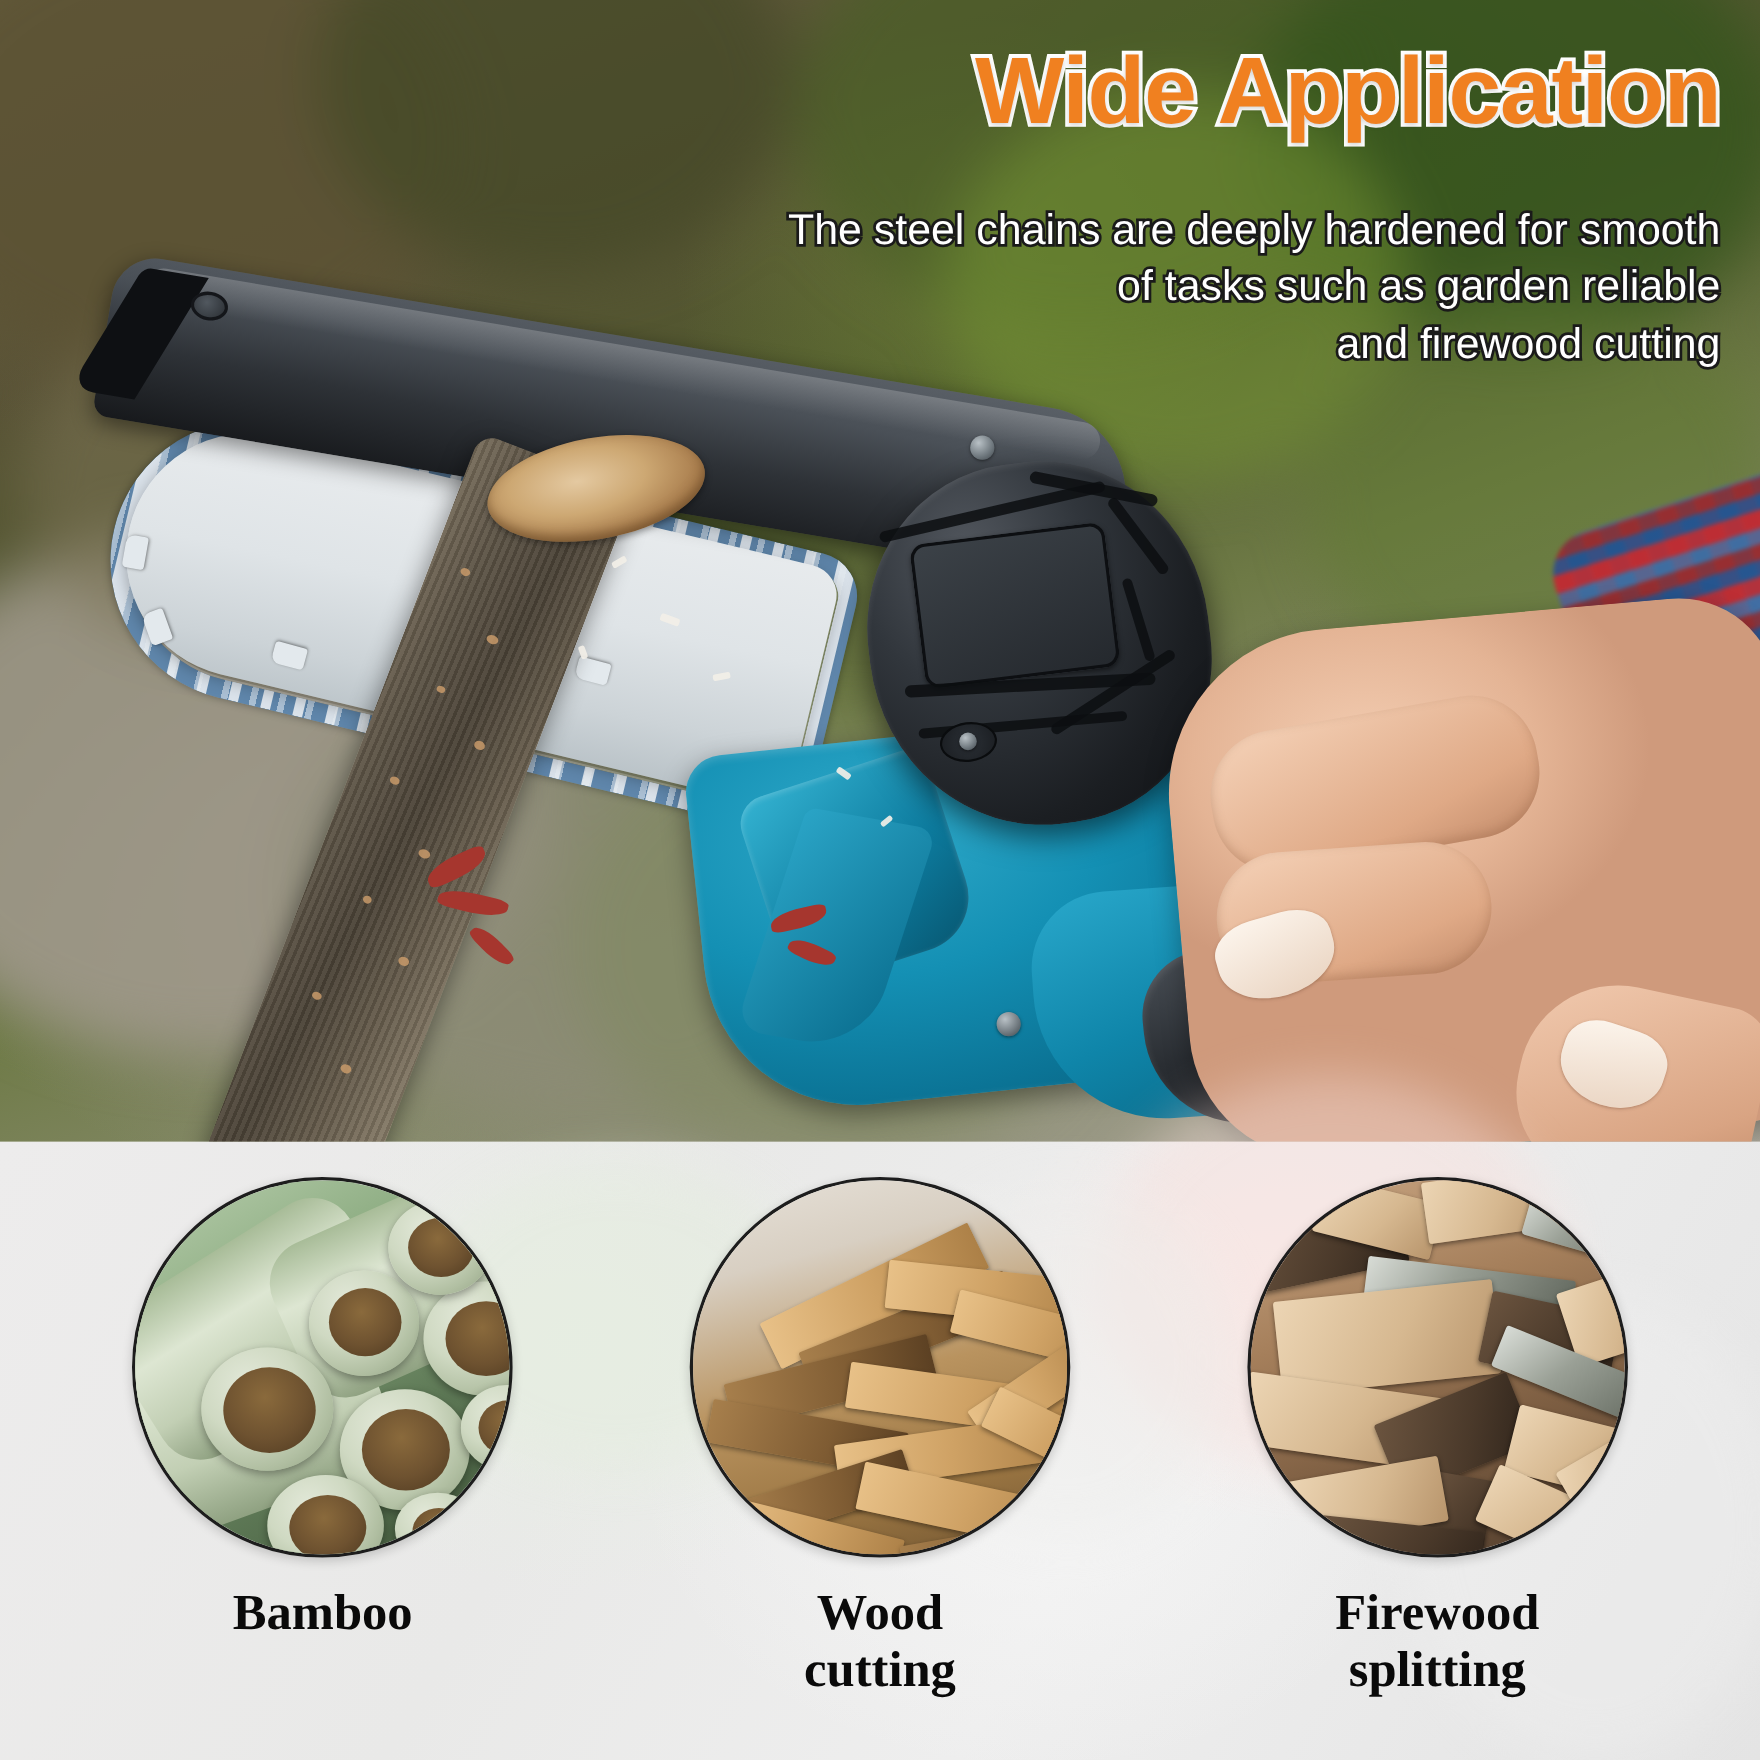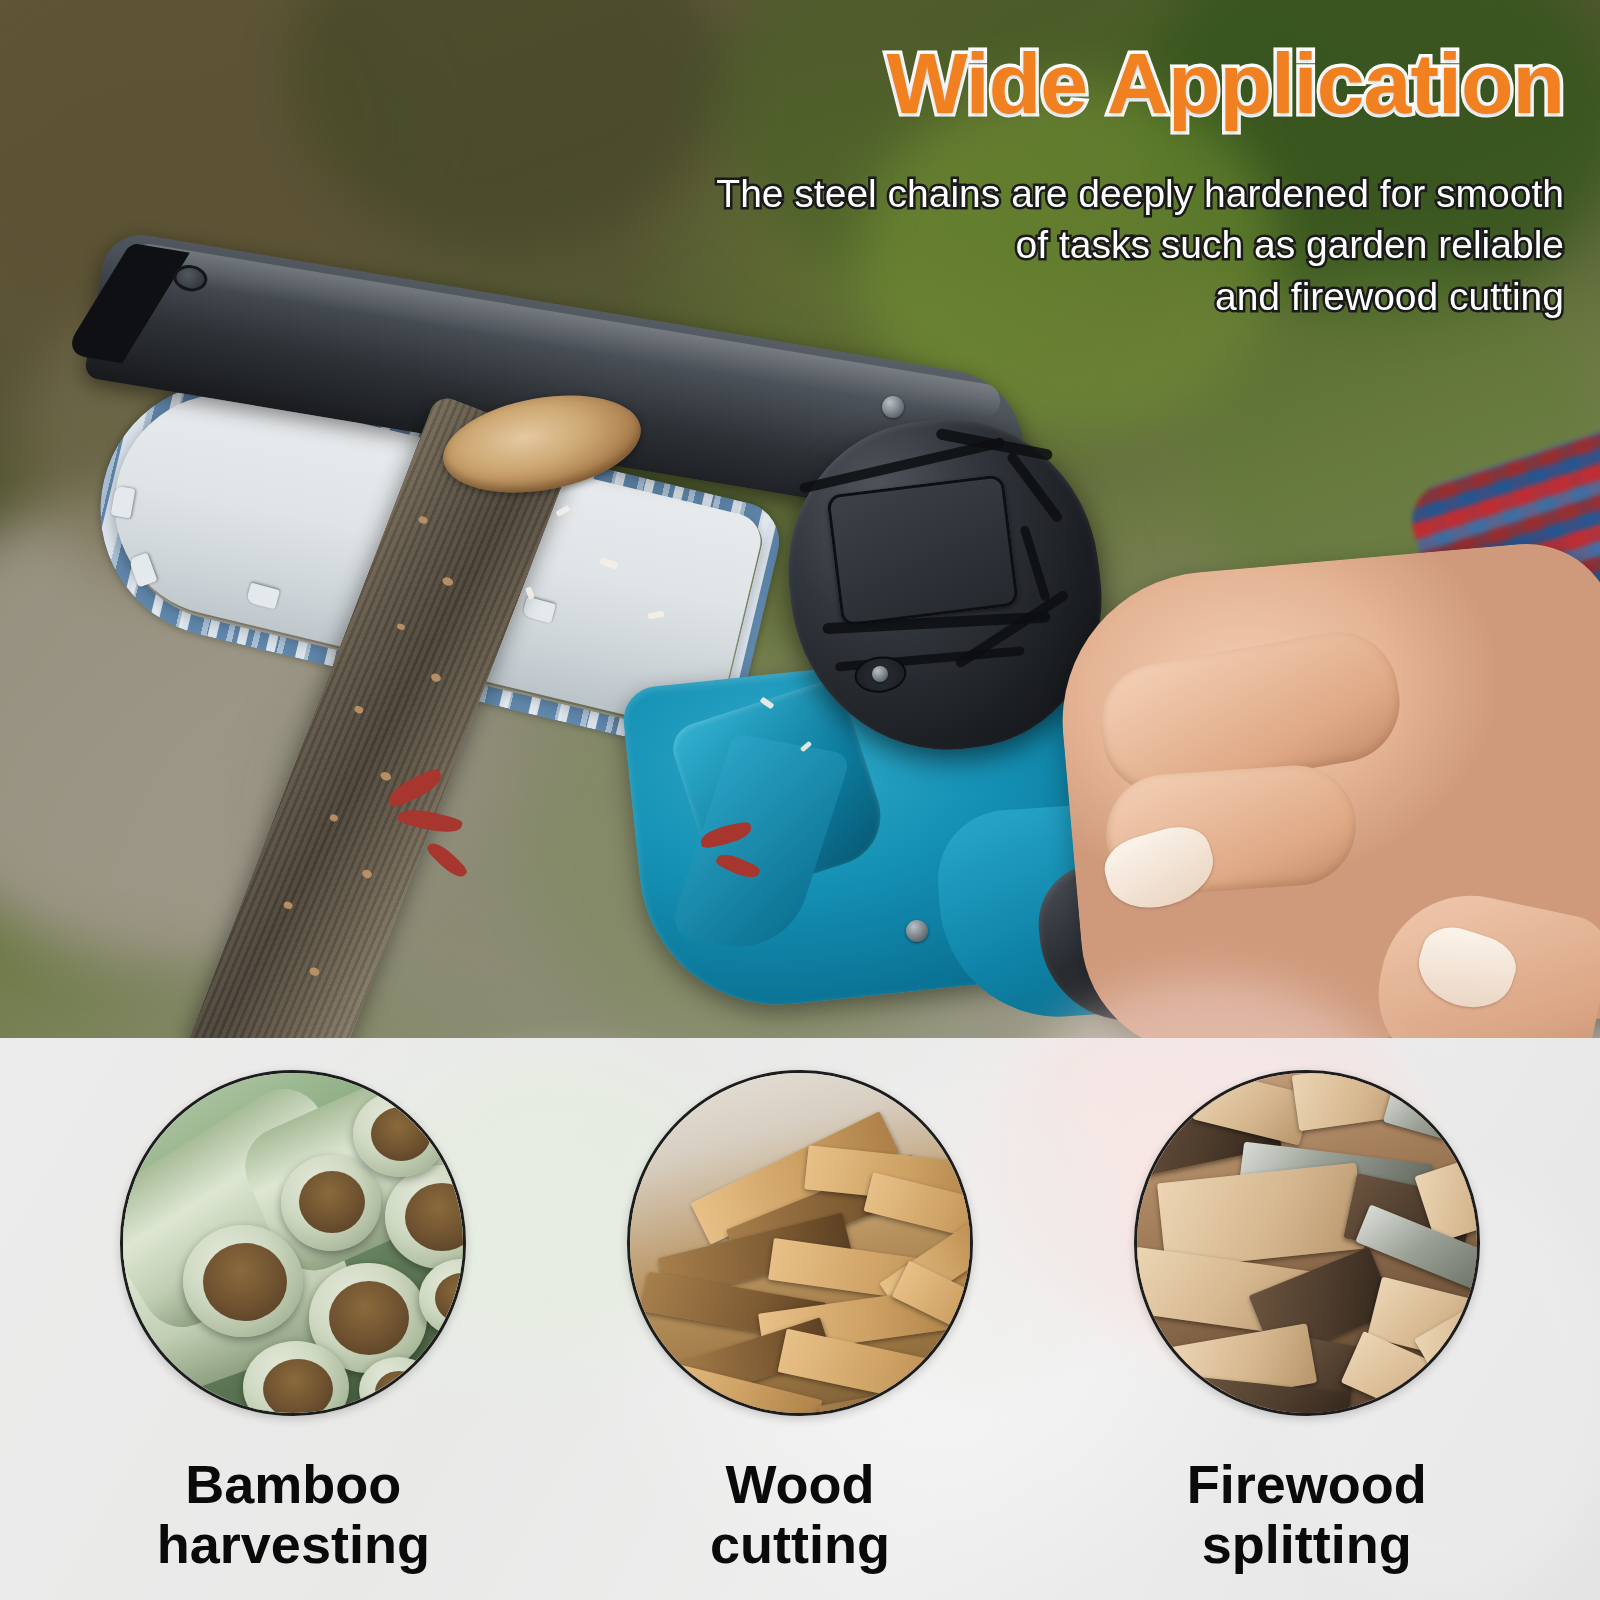--- a/index.html
+++ b/index.html
@@ -226,21 +226,21 @@
     position:absolute; right:36px; top:40px; width:1020px;
     text-align:right;
     font-size:86px; font-weight:bold; letter-spacing:-1px; line-height:1.02;
     color:#F08020;
     -webkit-text-stroke:7px #ffffff;
     paint-order:stroke fill;
     text-shadow:0 2px 5px rgba(0,0,0,.18);
     font-family:"Liberation Sans", sans-serif;
   }
   .subcopy{
-    position:absolute; right:36px; top:168px; width:960px;
+    position:absolute; right:36px; top:184px; width:960px;
     text-align:right;
     font-size:39px; font-weight:500; line-height:1.32;
     color:#ffffff;
     -webkit-text-stroke:5px #1a1a1a;
     paint-order:stroke fill;
     font-family:"Liberation Sans", sans-serif;
   }
 
   
   .panel{
@@ -262,23 +262,23 @@
   }
   .card{ width:420px; display:flex; flex-direction:column; align-items:center; }
   .circle{
     width:346px; height:346px; border-radius:50%;
     border:3px solid #1d1d1d;
     margin-top:32px;
     overflow:hidden; position:relative;
     box-shadow:0 3px 10px rgba(0,0,0,.18);
   }
   .caption{
-    margin-top:38px; text-align:center;
-    font-size:54px; font-weight:bold; line-height:1.12; color:#0a0a0a;
-    font-family:Liberation Sans, sans-serif;
+    margin-top:24px; text-align:center;
+    font-size:46px; font-weight:bold; line-height:1.12; color:#0a0a0a;
+    font-family:Liberation Serif, serif;
   }
 
   
   .bamboo-bg{ position:absolute; inset:0;
     background:linear-gradient(150deg,#b9cfae 0%,#8fae84 30%,#5f7a57 65%,#3e5438 100%); }
   .cane{ position:absolute; border-radius:50%;
     background:radial-gradient(circle at 35% 30%, #e2e8d8 0%, #cfd9c2 40%, #b1bfa2 70%, #8e9e80 100%);
     box-shadow:0 3px 8px rgba(0,0,0,.35); }
   .cane-in{ position:absolute; border-radius:50%;
     background:radial-gradient(circle at 45% 35%, #8a6a3c 0%, #6e5230 55%, #4e3920 100%); }
@@ -439,21 +439,20 @@
         <div class="cane-in" style="left:248px;top:34px;width:60px;height:54px"></div>
         <div class="cane" style="left:296px;top:186px;width:84px;height:78px"></div>
         <div class="cane-in" style="left:312px;top:200px;width:54px;height:50px"></div>
         <div class="cane" style="left:120px;top:268px;width:106px;height:92px"></div>
         <div class="cane-in" style="left:140px;top:286px;width:70px;height:60px"></div>
         <div class="cane" style="left:236px;top:284px;width:78px;height:66px"></div>
         <div class="cane-in" style="left:252px;top:298px;width:48px;height:42px"></div>
       </div>
       <div class="caption">
         <div>Bamboo</div>
-        <div>harvesting</div>
       </div>
     </div>
 
     <div class="card">
       <div class="circle">
         <div class="pk-bg"></div>
         <div class="plank" style="left:60px;top:82px;width:210px;height:46px;transform:rotate(-26deg)"></div>
         <div class="plank dk" style="left:96px;top:118px;width:200px;height:40px;transform:rotate(-22deg)"></div>
         <div class="plank" style="left:176px;top:82px;width:190px;height:44px;transform:rotate(6deg)"></div>
         <div class="plank" style="left:236px;top:118px;width:160px;height:40px;transform:rotate(14deg)"></div>

